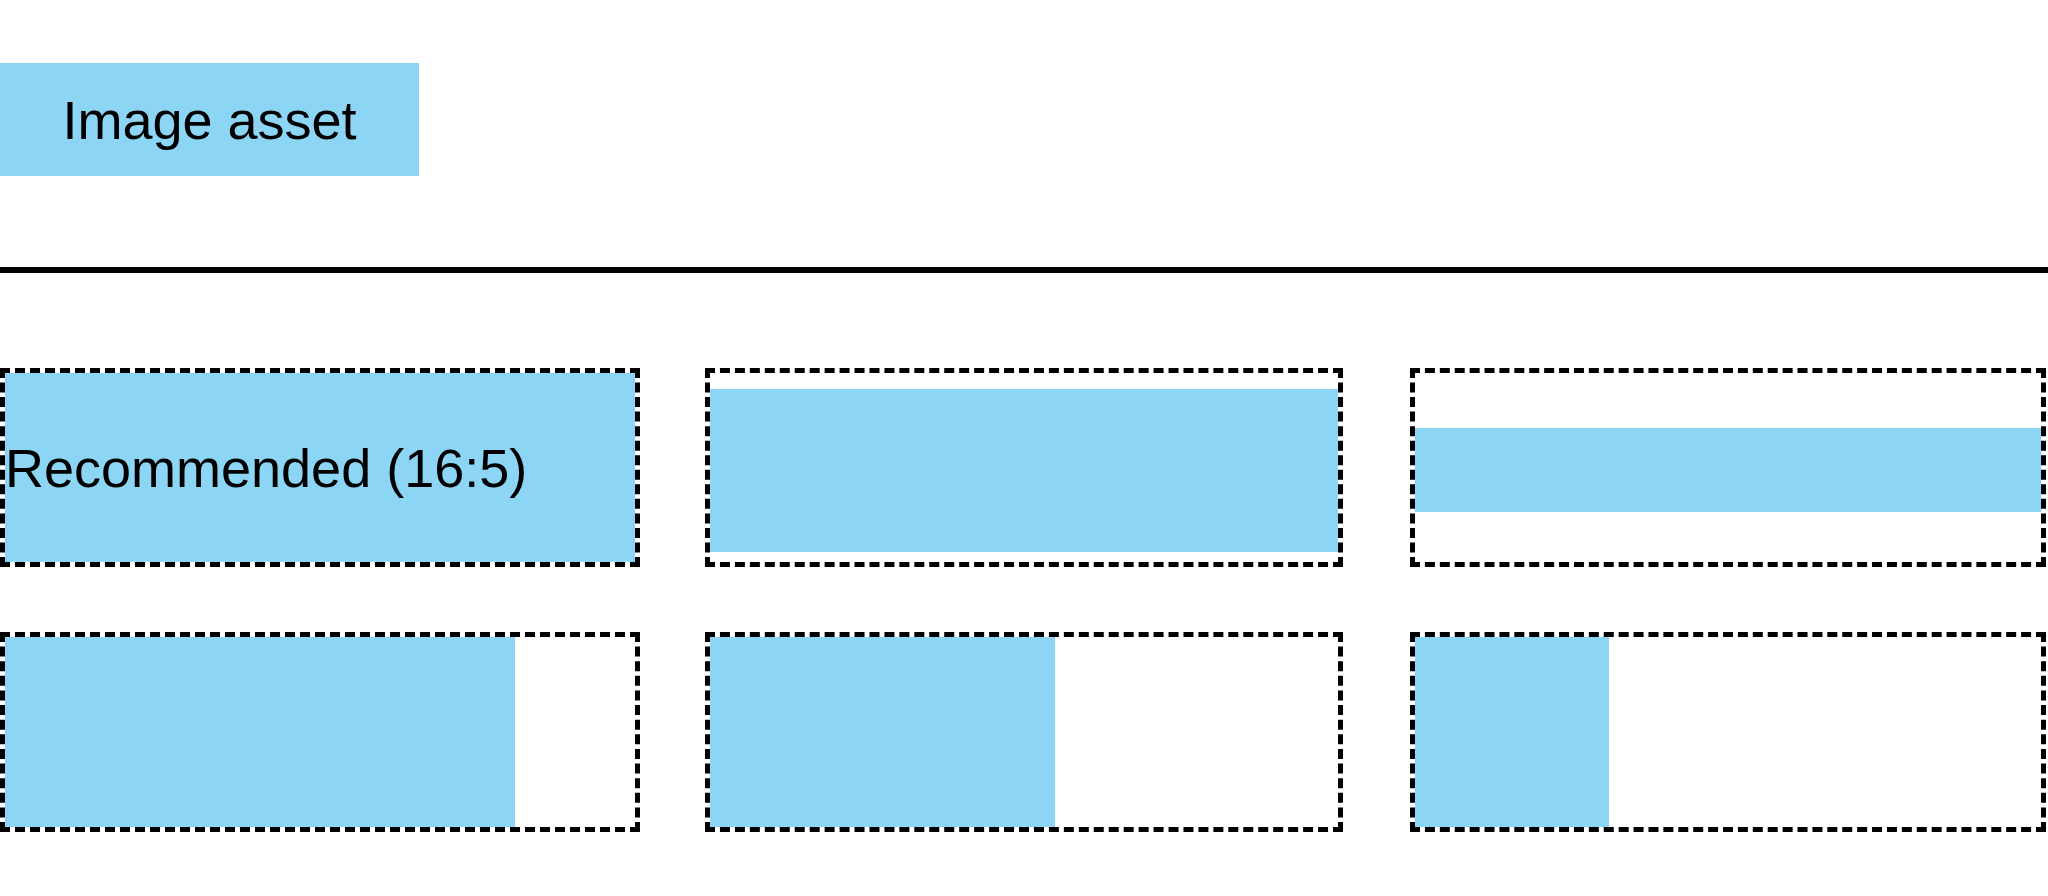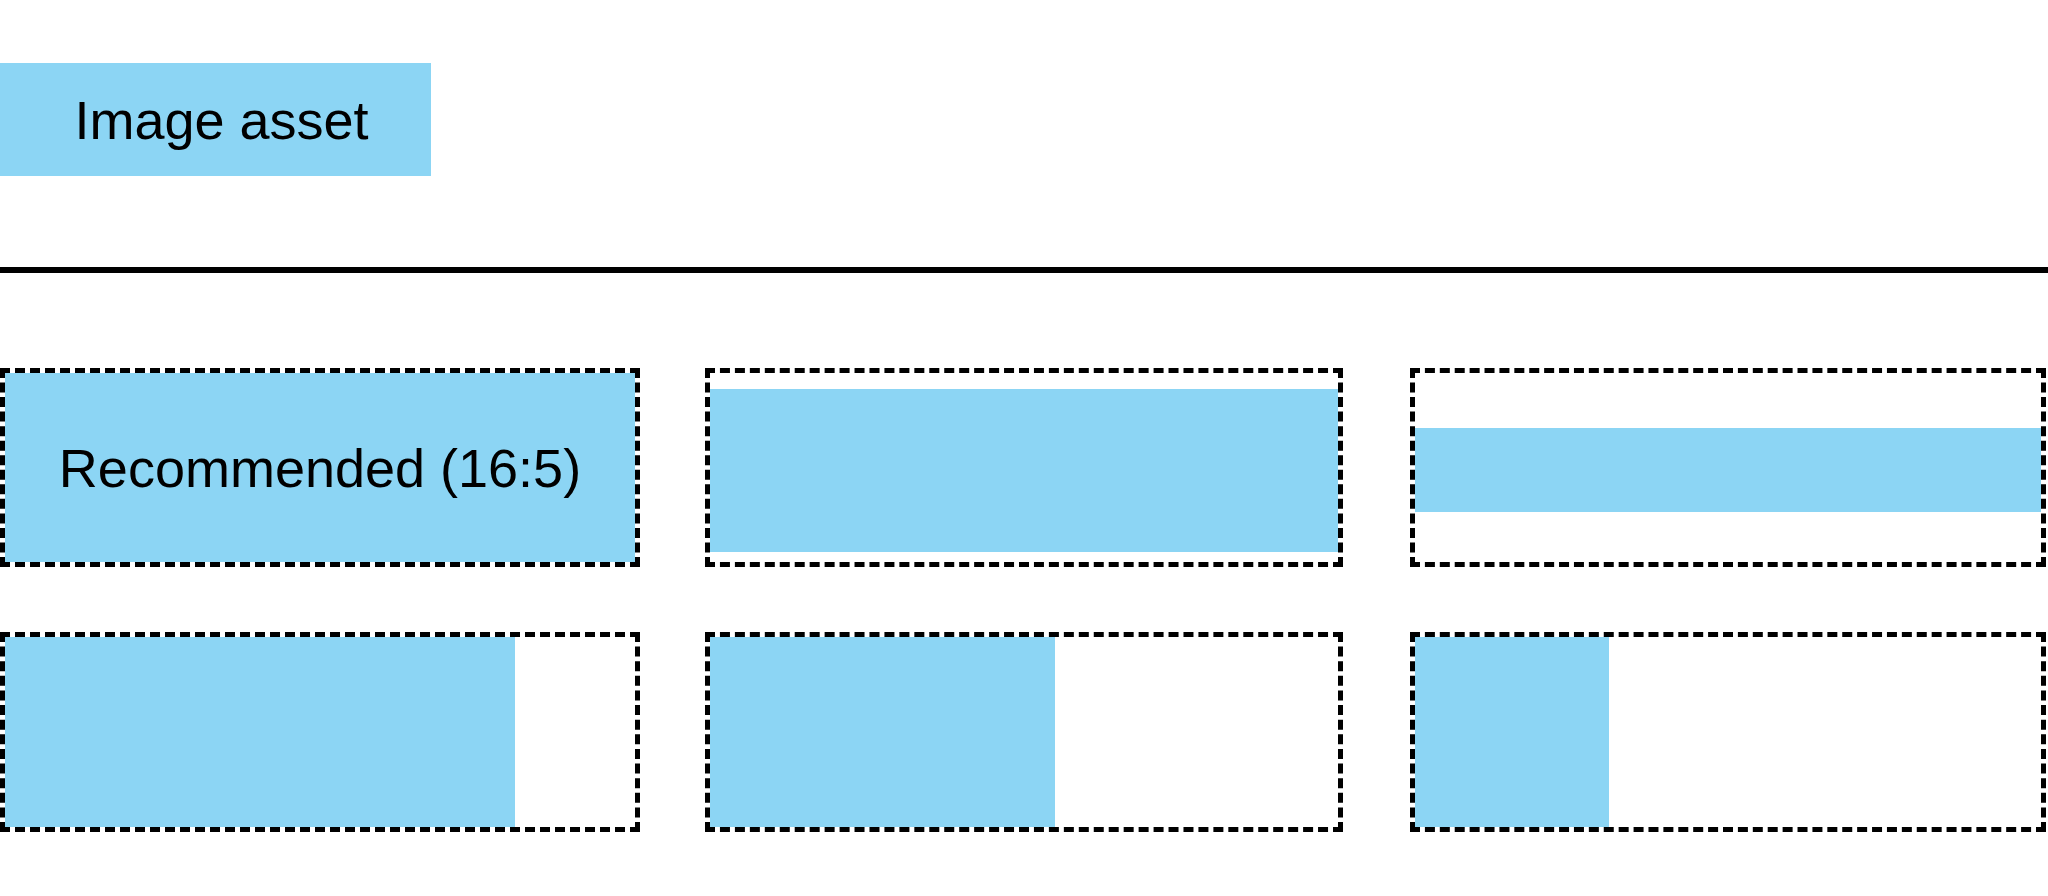--- a/index.html
+++ b/index.html
@@ -9,21 +9,21 @@
   }
   #stage {
     position: relative;
     width: 2048px;
     height: 896px;
     background: #ffffff;
     overflow: hidden;
     font-family: "Liberation Sans", sans-serif;
     color: #000000;
   }
-  .abs { position: absolute; padding-left: 12px; }
+  .abs { position: absolute; }
   .center-text {
     display: flex;
     align-items: center;
     justify-content: center;
     text-align: center;
   }
   .label {
     font-size: 54px;
     line-height: 1;
     letter-spacing: 0px;
@@ -55,21 +55,20 @@
     background: #ffffff;
   }
   .cell .fill {
     position: absolute;
   }
   .cell .cell-label {
     position: absolute;
     left: 0; top: 0; right: 0; bottom: 0;
     display: flex;
     align-items: center;
-    justify-content: center;
   }
   
   #cell-0 { left: 0px;    top: 368px; width: 640px; height: 199px; }
   #cell-1 { left: 705px;  top: 368px; width: 638px; height: 199px; }
   #cell-2 { left: 1410px; top: 368px; width: 636px; height: 199px; }
   
   #cell-3 { left: 0px;    top: 632px; width: 640px; height: 200px; }
   #cell-4 { left: 705px;  top: 632px; width: 638px; height: 200px; }
   #cell-5 { left: 1410px; top: 632px; width: 636px; height: 200px; }
 </style>

